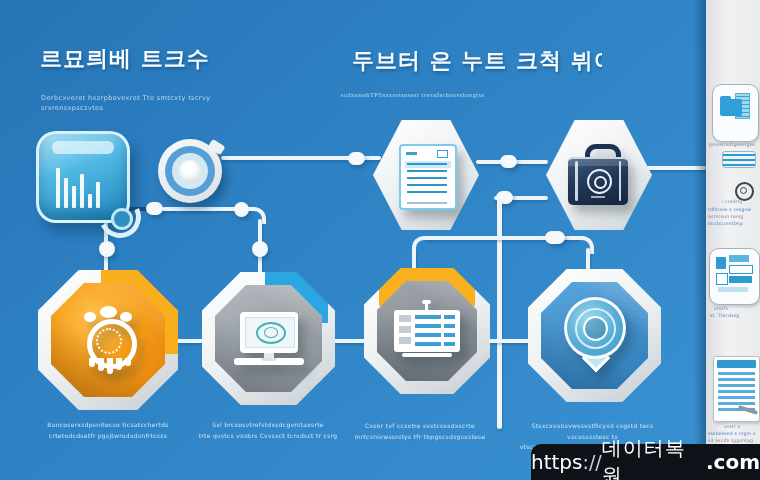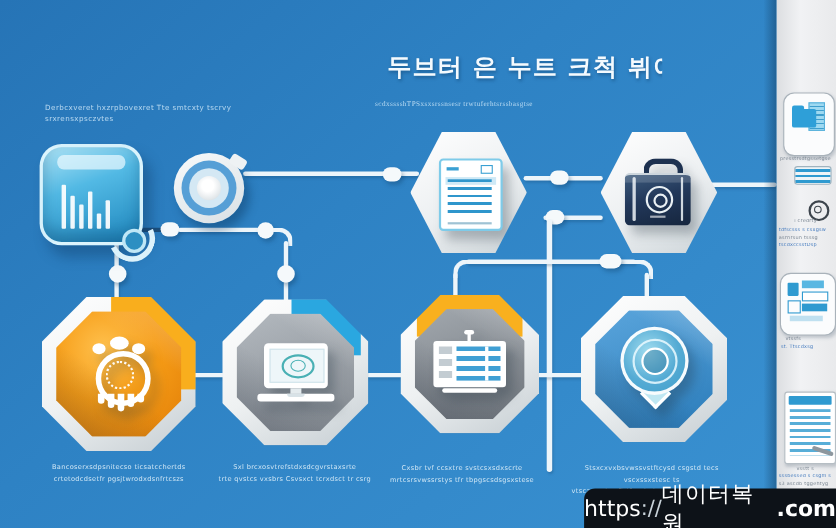--- a/index.html
+++ b/index.html
@@ -166,20 +166,21 @@
   .wm-scheme{font-weight:normal;}
   .wm-sep{font-weight:normal;color:#c9d3da;font-size:19px;}
   .wm-domain{font-weight:normal;letter-spacing:1px;}
   .wm-tld{font-weight:bold;}
 </style>
 </head>
 <body>
 
 <div id="stage">
 
+  <div class="title" style="left:40px;top:44px;width:220px;">르묘릐베 트크수</div>
   <div class="subtext" style="left:41px;top:93px;width:215px;">Derbcxveret hxzrpbovexret Tte smtcxty tscrvy srxrensxpsczvtes</div>
   <div class="title" style="left:352px;top:46px;width:250px;">두브터 은 누트 크척 뷔이</div>
   <div class="subtext" style="left:341px;top:90px;width:305px;font-family:Liberation Serif, serif;">scdxsssshTPSxsxsrssnsesr trwtuferhtsrssbasgtse</div>
 
   <div>
     <div class="line" style="left:104px;top:221px;width:4px;height:52px;"></div>
     <div class="node" style="left:99px;top:241px;width:16px;height:16px;"></div>
     <div class="line-dark" style="left:113px;top:207px;width:36px;height:4px;"></div>
     <div class="pill" style="left:146px;top:202px;width:17px;height:13px;"></div>
     <div class="line" style="left:162px;top:207px;width:78px;height:4px;"></div>

